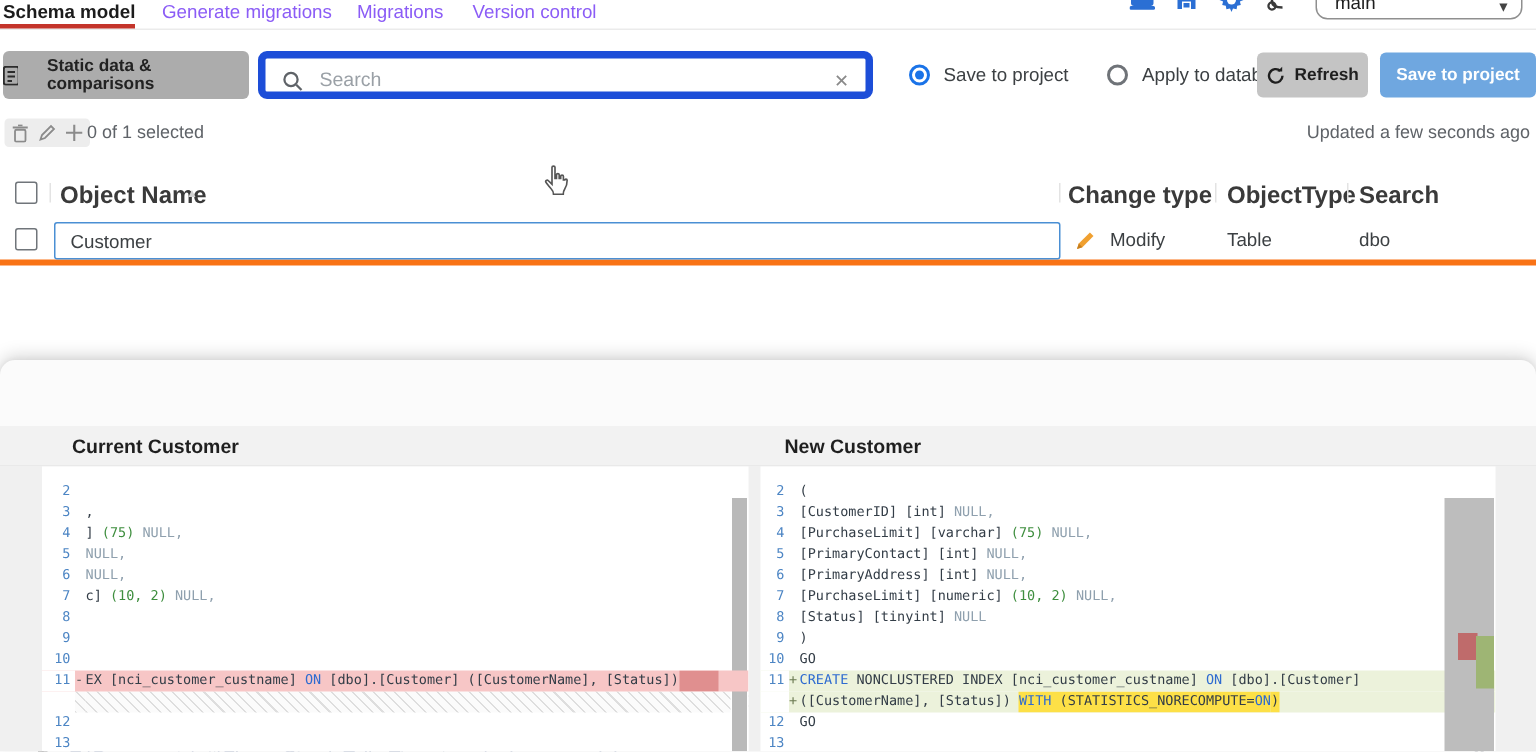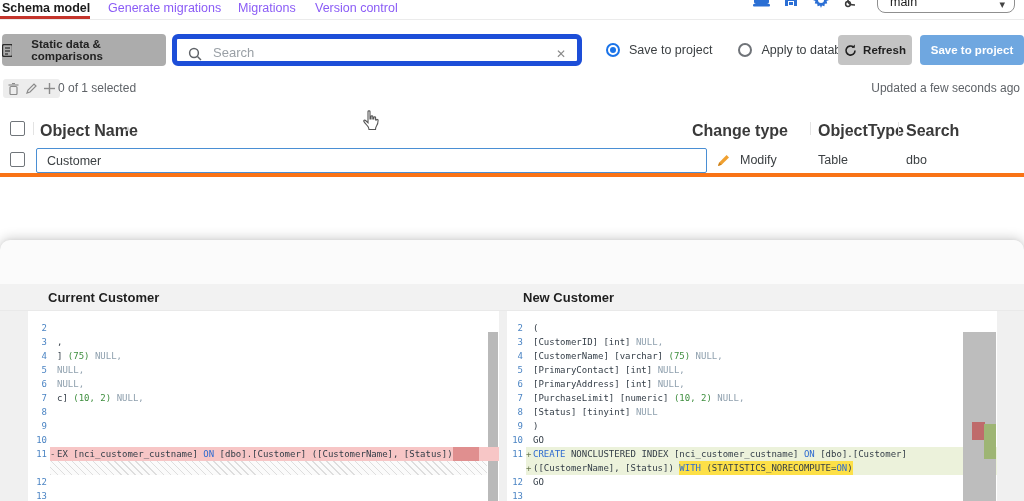--- a/index.html
+++ b/index.html
@@ -188,21 +188,21 @@
   </div>
   <span class="seltext">0 of 1 selected</span>
   <span class="updated">Updated a few seconds ago</span>
 
   <div class="thead">
     <div class="checkbox" style="left:10px;top:6px"></div>
     <div class="coldiv" style="left:33px"></div>
     <span class="th" style="left:40px">Object Name</span>
     <span class="sort">▲</span>
     <div class="coldiv" style="left:706px"></div>
-    <span class="th" style="left:692px">Change type</span>
+    <span class="th" style="left:712px">Change type</span>
     <div class="coldiv" style="left:810px"></div>
     <span class="th" style="left:818px">ObjectType</span>
     <div class="coldiv" style="left:898px"></div>
     <span class="th" style="left:906px">Search</span>
   </div>
 
   <div class="trow">
     <div class="checkbox" style="left:10px;top:9px"></div>
     <input class="name-input" value="Customer" style="">
     <svg style="position:absolute;left:717px;top:10px" width="14" height="14">
@@ -253,21 +253,21 @@
           </div>
         <div class="vscroll vs-left">
           <div class="thumb"></div>
         </div>
       </div>
       <div class="pane pane-right">
         <div class="rows" id="rows-right">
             <div class="crow"><span class="lnum"></span><span class="lmark"></span><span class="lcode"></span></div>
             <div class="crow"><span class="lnum">2</span><span class="lmark"></span><span class="lcode"><span class="seg-p">(</span></span></div>
             <div class="crow"><span class="lnum">3</span><span class="lmark"></span><span class="lcode"><span class="seg-p">[CustomerID] [int] </span><span class="seg-n">NULL,</span></span></div>
-            <div class="crow"><span class="lnum">4</span><span class="lmark"></span><span class="lcode"><span class="seg-p">[CustomerName] [varchar] </span><span class="seg-g">(75) </span><span class="seg-n">NULL,</span></span></div>
+            <div class="crow"><span class="lnum">4</span><span class="lmark"></span><span class="lcode"><span class="seg-p">[PurchaseLimit] [varchar] </span><span class="seg-g">(75) </span><span class="seg-n">NULL,</span></span></div>
             <div class="crow"><span class="lnum">5</span><span class="lmark"></span><span class="lcode"><span class="seg-p">[PrimaryContact] [int] </span><span class="seg-n">NULL,</span></span></div>
             <div class="crow"><span class="lnum">6</span><span class="lmark"></span><span class="lcode"><span class="seg-p">[PrimaryAddress] [int] </span><span class="seg-n">NULL,</span></span></div>
             <div class="crow"><span class="lnum">7</span><span class="lmark"></span><span class="lcode"><span class="seg-p">[PurchaseLimit] [numeric] </span><span class="seg-g">(10, 2) </span><span class="seg-n">NULL,</span></span></div>
             <div class="crow"><span class="lnum">8</span><span class="lmark"></span><span class="lcode"><span class="seg-p">[Status] [tinyint] </span><span class="seg-n">NULL</span></span></div>
             <div class="crow"><span class="lnum">9</span><span class="lmark"></span><span class="lcode"><span class="seg-p">)</span></span></div>
             <div class="crow"><span class="lnum">10</span><span class="lmark"></span><span class="lcode"><span class="seg-p">GO</span></span></div>
             <div class="crow green"><span class="lnum">11</span><span class="lmark">+</span><span class="lcode"><span class="seg-k">CREATE </span><span class="seg-p">NONCLUSTERED INDEX [nci_customer_custname] </span><span class="seg-k">ON </span><span class="seg-p">[dbo].[Customer]</span></span></div>
             <div class="crow green"><span class="lnum"></span><span class="lmark">+</span><span class="lcode"><span class="seg-p">([CustomerName], [Status]) </span><span class="seg-k hl">WITH </span><span class="seg-p hl">(STATISTICS_NORECOMPUTE=</span><span class="seg-k hl">ON</span><span class="seg-p hl">)</span></span></div>
             <div class="crow"><span class="lnum">12</span><span class="lmark"></span><span class="lcode"><span class="seg-p">GO</span></span></div>
             <div class="crow"><span class="lnum">13</span><span class="lmark"></span><span class="lcode"></span></div>

